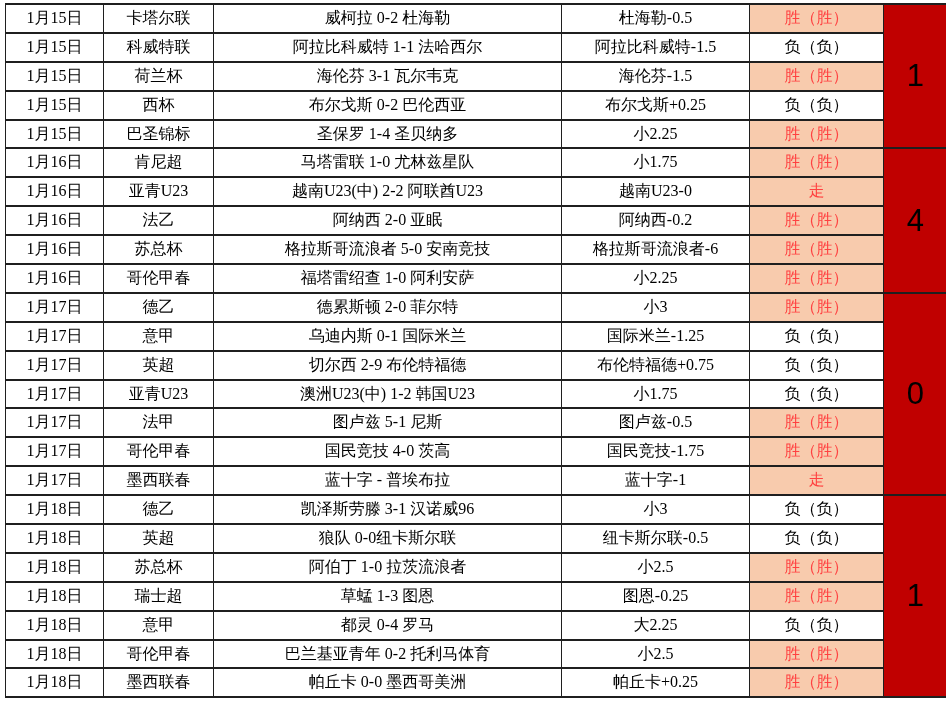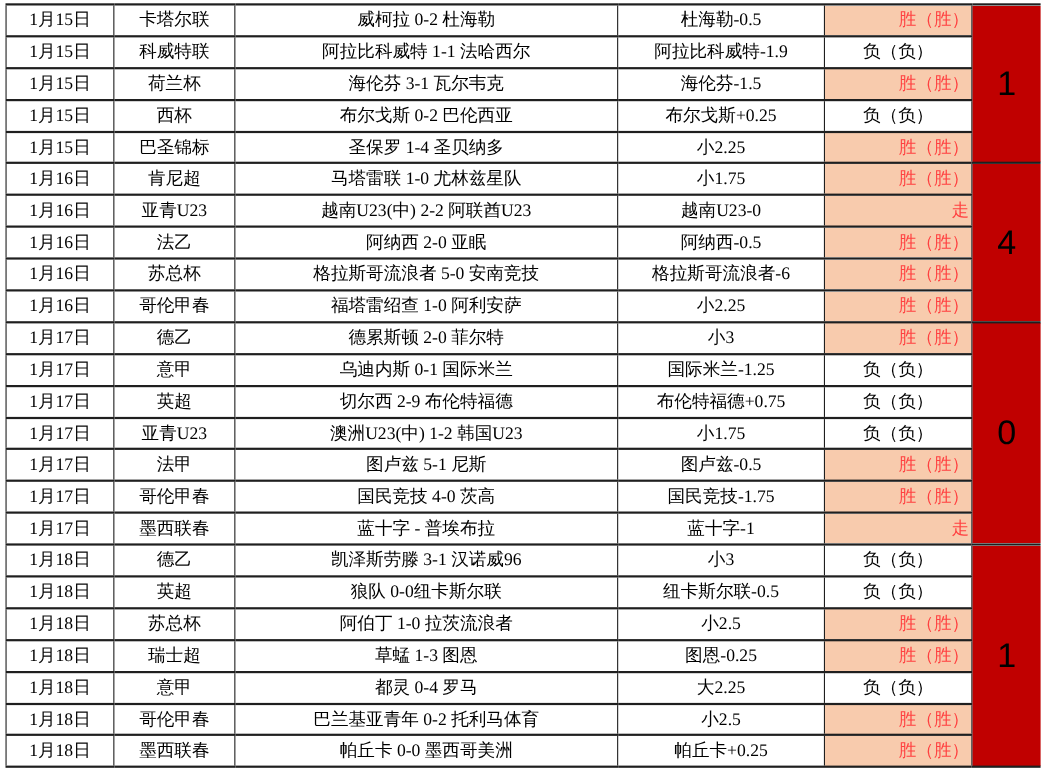--- a/index.html
+++ b/index.html
@@ -39,21 +39,20 @@
     vertical-align:middle;
     font-size:16px;
     color:var(--text);
     white-space:nowrap;
     overflow:hidden;
     padding:0 2px;
   }
   td.col-result.hl{
     background:var(--hl-bg);
     color:var(--hl-text);
-    text-align:right;
   }
   td.col-group{
     background:var(--group-bg);
     color:var(--group-text);
     font-size:31px;
     font-family:"Liberation Sans","DejaVu Sans",sans-serif;
     border-right:none;
   }
 </style>
 </head>
@@ -75,21 +74,21 @@
           <td class="col-league">卡塔尔联</td>
           <td class="col-match">威柯拉 0-2 杜海勒</td>
           <td class="col-handicap">杜海勒-0.5</td>
           <td class="col-result hl">胜（胜）</td>
           <td class="col-group" rowspan="5">1</td>
         </tr>
         <tr>
           <td class="col-date">1月15日</td>
           <td class="col-league">科威特联</td>
           <td class="col-match">阿拉比科威特 1-1 法哈西尔</td>
-          <td class="col-handicap">阿拉比科威特-1.9</td>
+          <td class="col-handicap">阿拉比科威特-1.5</td>
           <td class="col-result">负（负）</td>
         </tr>
         <tr>
           <td class="col-date">1月15日</td>
           <td class="col-league">荷兰杯</td>
           <td class="col-match">海伦芬 3-1 瓦尔韦克</td>
           <td class="col-handicap">海伦芬-1.5</td>
           <td class="col-result hl">胜（胜）</td>
         </tr>
         <tr>
@@ -118,21 +117,21 @@
           <td class="col-date">1月16日</td>
           <td class="col-league">亚青U23</td>
           <td class="col-match">越南U23(中) 2-2 阿联酋U23</td>
           <td class="col-handicap">越南U23-0</td>
           <td class="col-result hl">走</td>
         </tr>
         <tr>
           <td class="col-date">1月16日</td>
           <td class="col-league">法乙</td>
           <td class="col-match">阿纳西 2-0 亚眠</td>
-          <td class="col-handicap">阿纳西-0.5</td>
+          <td class="col-handicap">阿纳西-0.2</td>
           <td class="col-result hl">胜（胜）</td>
         </tr>
         <tr>
           <td class="col-date">1月16日</td>
           <td class="col-league">苏总杯</td>
           <td class="col-match">格拉斯哥流浪者 5-0 安南竞技</td>
           <td class="col-handicap">格拉斯哥流浪者-6</td>
           <td class="col-result hl">胜（胜）</td>
         </tr>
         <tr>

